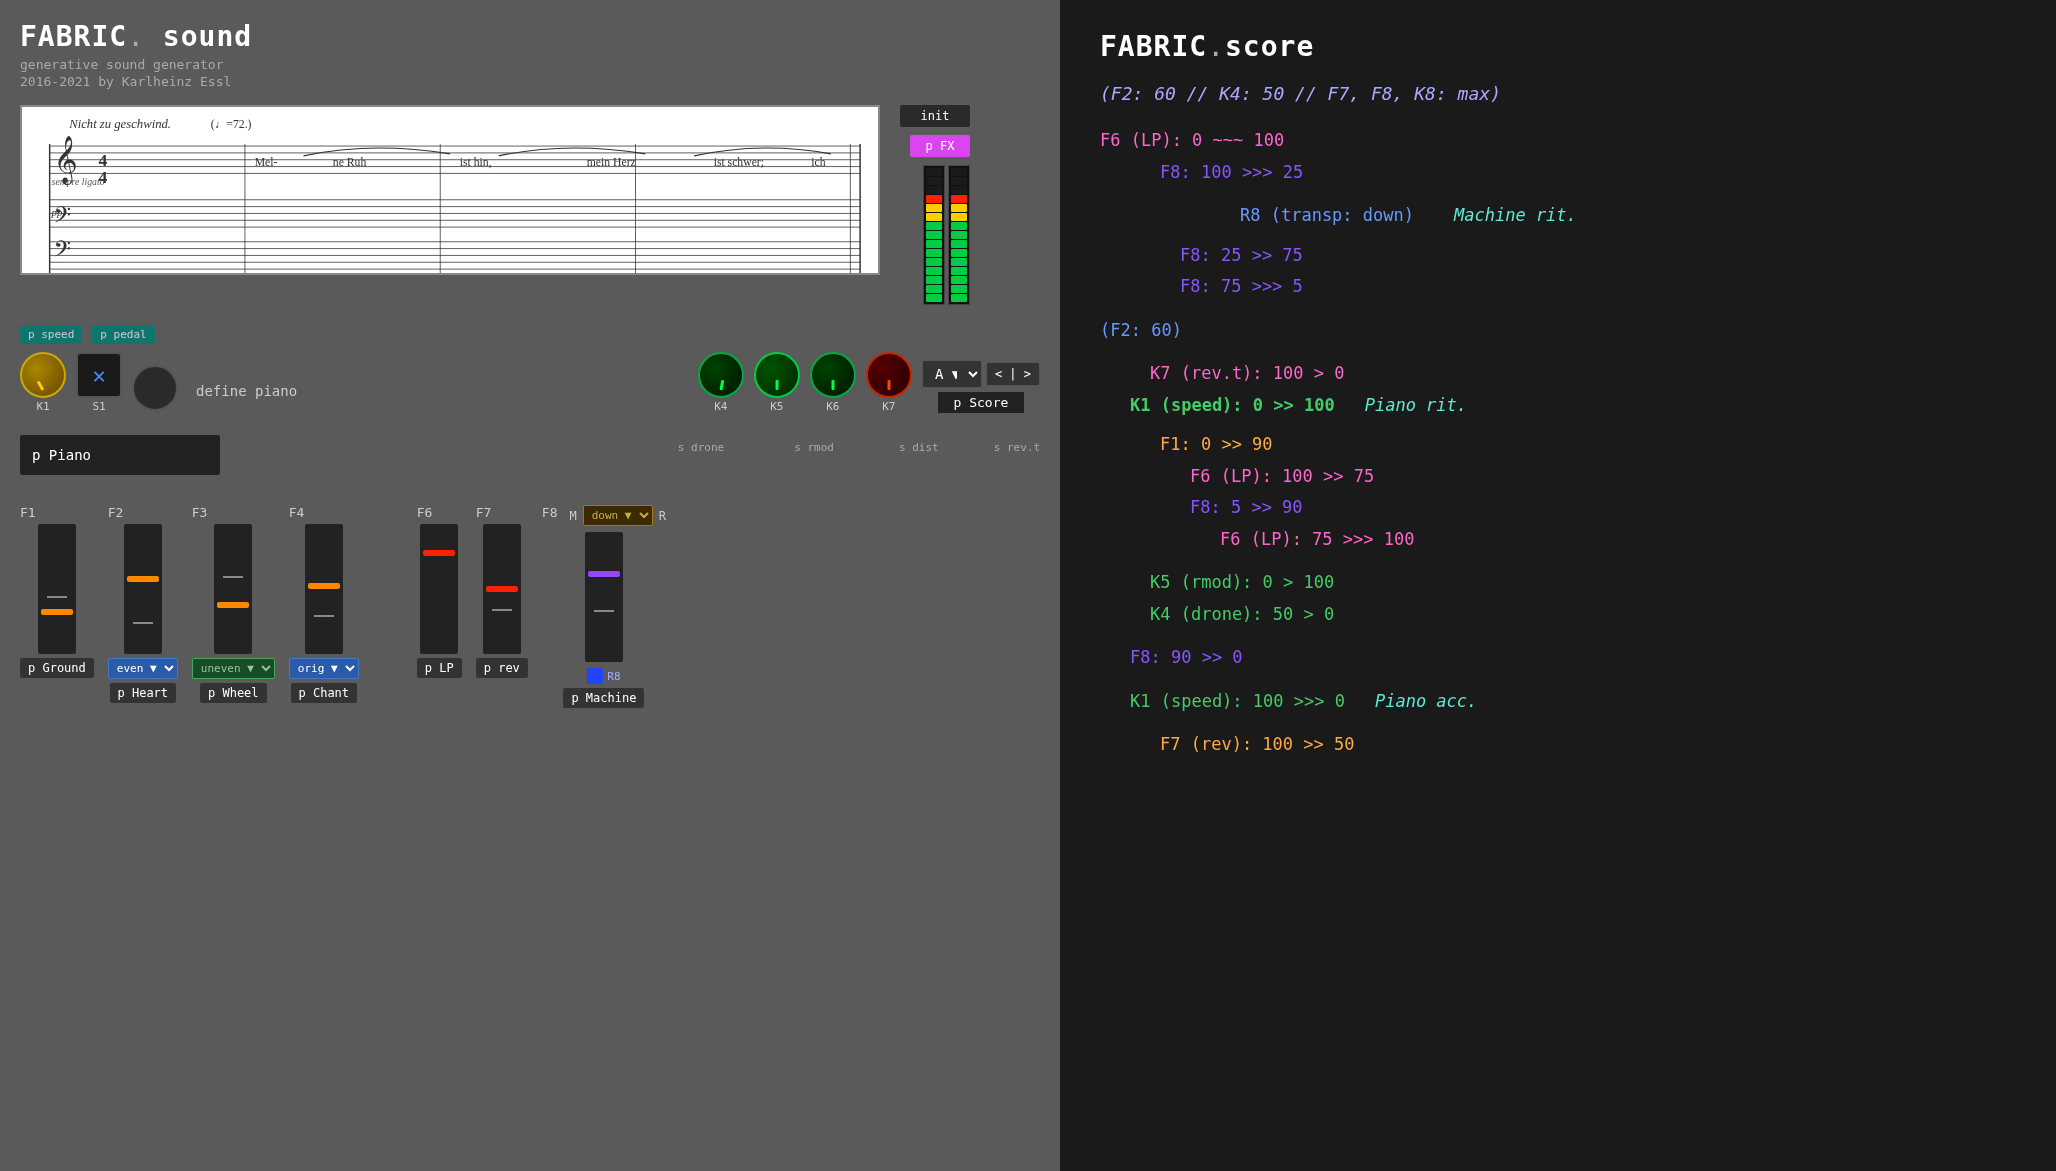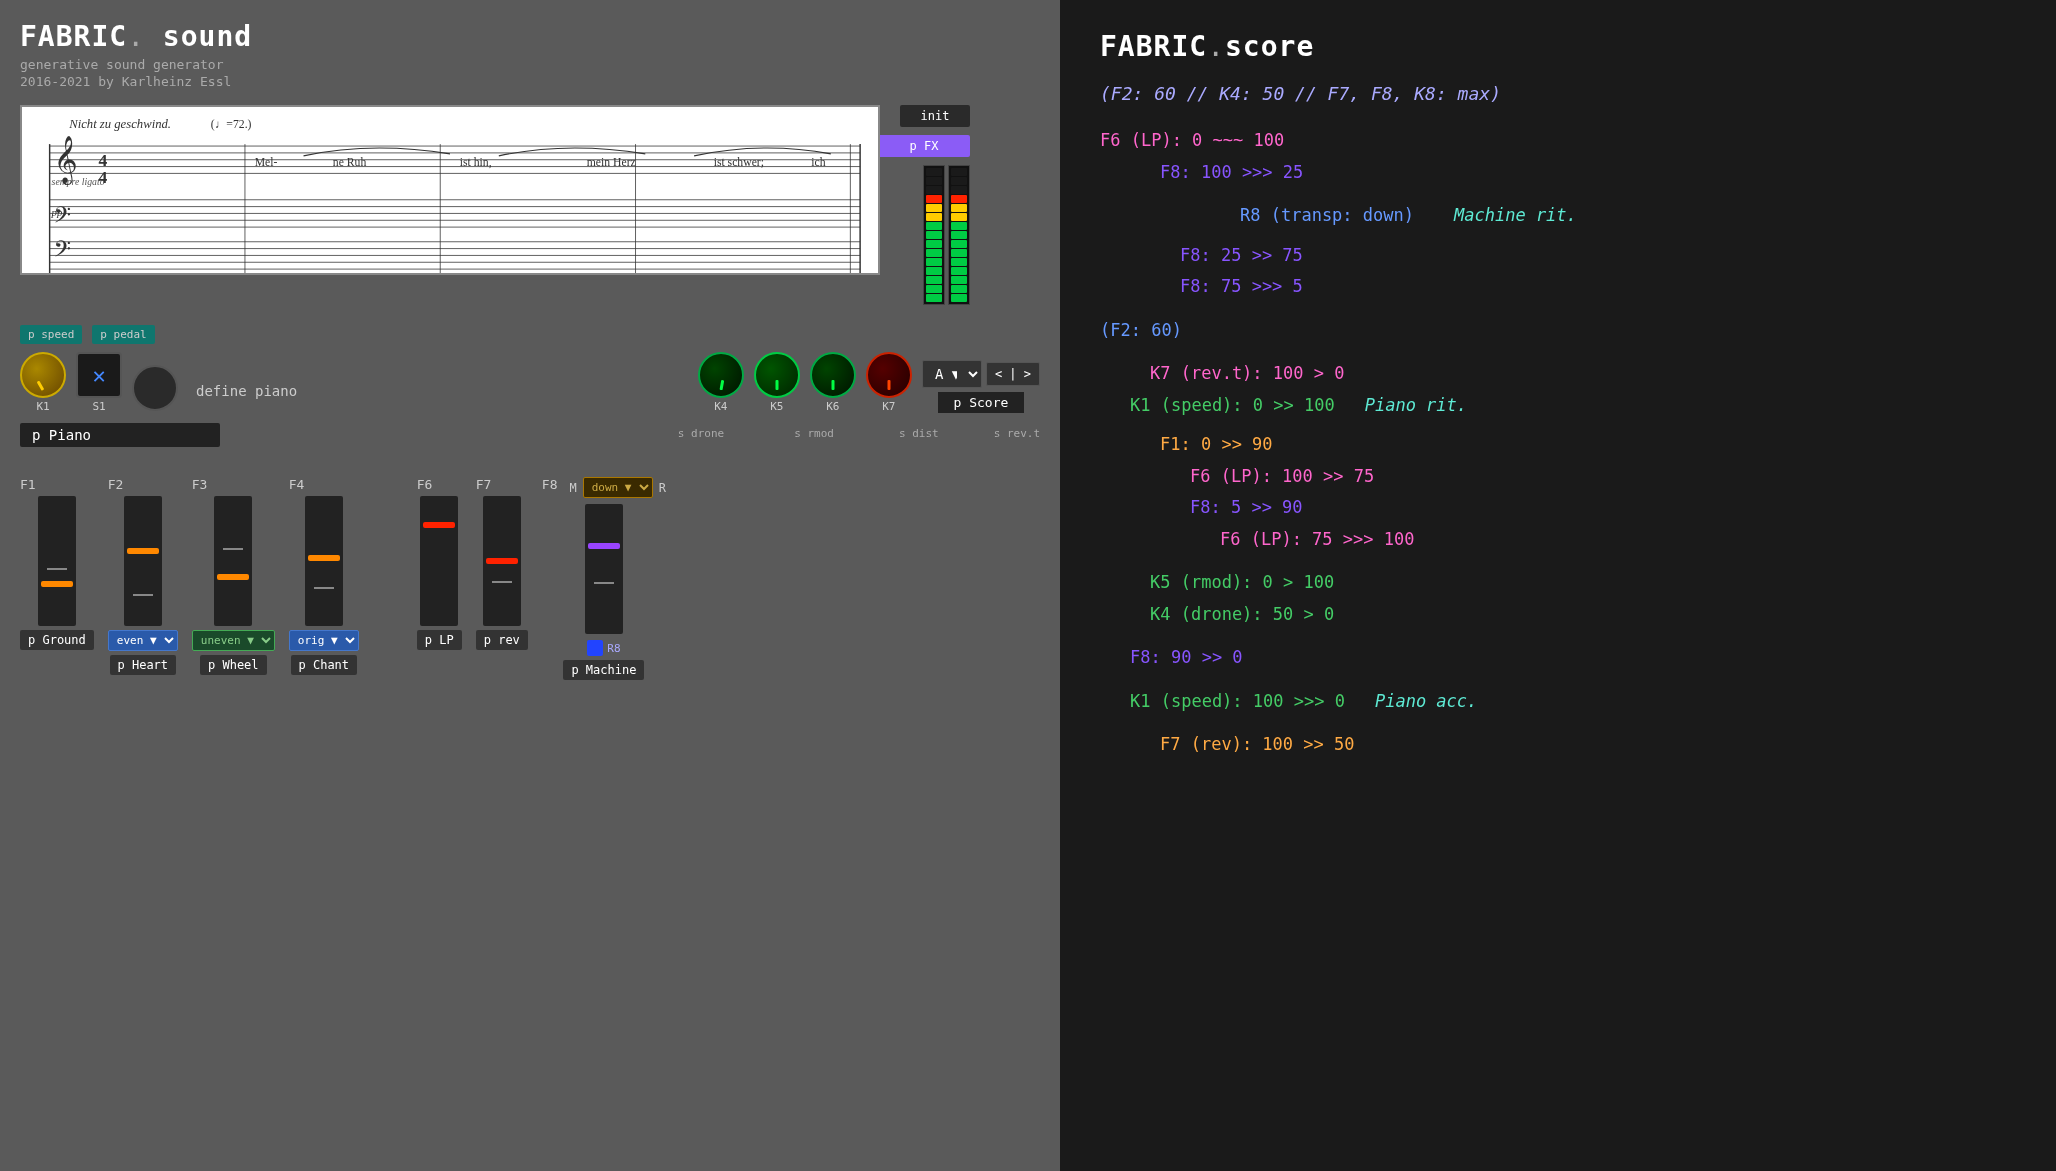--- a/index.html
+++ b/index.html
@@ -79,30 +79,30 @@
       border: none;
       padding: 4px 10px;
       font-size: 12px;
       font-family: monospace;
       cursor: pointer;
       border-radius: 2px;
       margin-bottom: 4px;
       width: 70px;
     }
     .vu-pfx-btn {
-      background: #8b5cf6;
+      background: #d946ef;
       color: white;
       border: none;
       padding: 4px 8px;
       font-size: 12px;
       font-family: monospace;
       cursor: pointer;
       border-radius: 2px;
       margin-bottom: 4px;
-      width: 92px;
+      width: 60px;
     }
     .vu-meter-pair {
       display: flex;
       gap: 3px;
       height: 140px;
     }
     .vu-meter {
       width: 22px;
       height: 140px;
       background: #111;
@@ -224,23 +224,23 @@
       cursor: pointer;
     }
     .define-piano-label {
       color: #ccc;
       font-size: 14px;
     }
     .p-piano-label {
       color: white;
       font-size: 14px;
       background: #222;
-      padding: 4px 12px;
-      border-radius: 2px;
-      margin-top: 4px;
+      padding: 12px 12px;
+      border-radius: 2px;
+      margin-top: 16px;
     }
     .synth-label {
       color: #aaa;
       font-size: 11px;
     }
     .a-dropdown {
       background: #333;
       color: white;
       border: 1px solid #555;
       padding: 4px 8px;
@@ -704,21 +704,21 @@
     </div>
 
     <div style="margin-bottom:18px;">
       <span class="score-line blue">(F2: 60)</span>
     </div>
 
     <div style="margin-bottom:6px; padding-left:50px;">
       <span class="score-line pink">K7 (rev.t): 100 &gt; 0</span>
     </div>
     <div style="margin-bottom:6px; display:flex; align-items:center; gap:30px;">
-      <span class="score-line green" style="padding-left:30px;">K1 (speed): 0 &gt;&gt; 100</span>
+      <span class="score-line green" style="padding-left:30px;font-weight:bold;">K1 (speed): 0 &gt;&gt; 100</span>
       <span class="score-line italic-white">Piano rit.</span>
     </div>
     <div style="margin-bottom:6px; padding-left:60px;">
       <span class="score-line orange">F1: 0 &gt;&gt; 90</span>
     </div>
     <div style="margin-bottom:6px; padding-left:90px;">
       <span class="score-line pink">F6 (LP): 100 &gt;&gt; 75</span>
     </div>
     <div style="margin-bottom:6px; padding-left:90px;">
       <span class="score-line indigo">F8: 5 &gt;&gt; 90</span>

